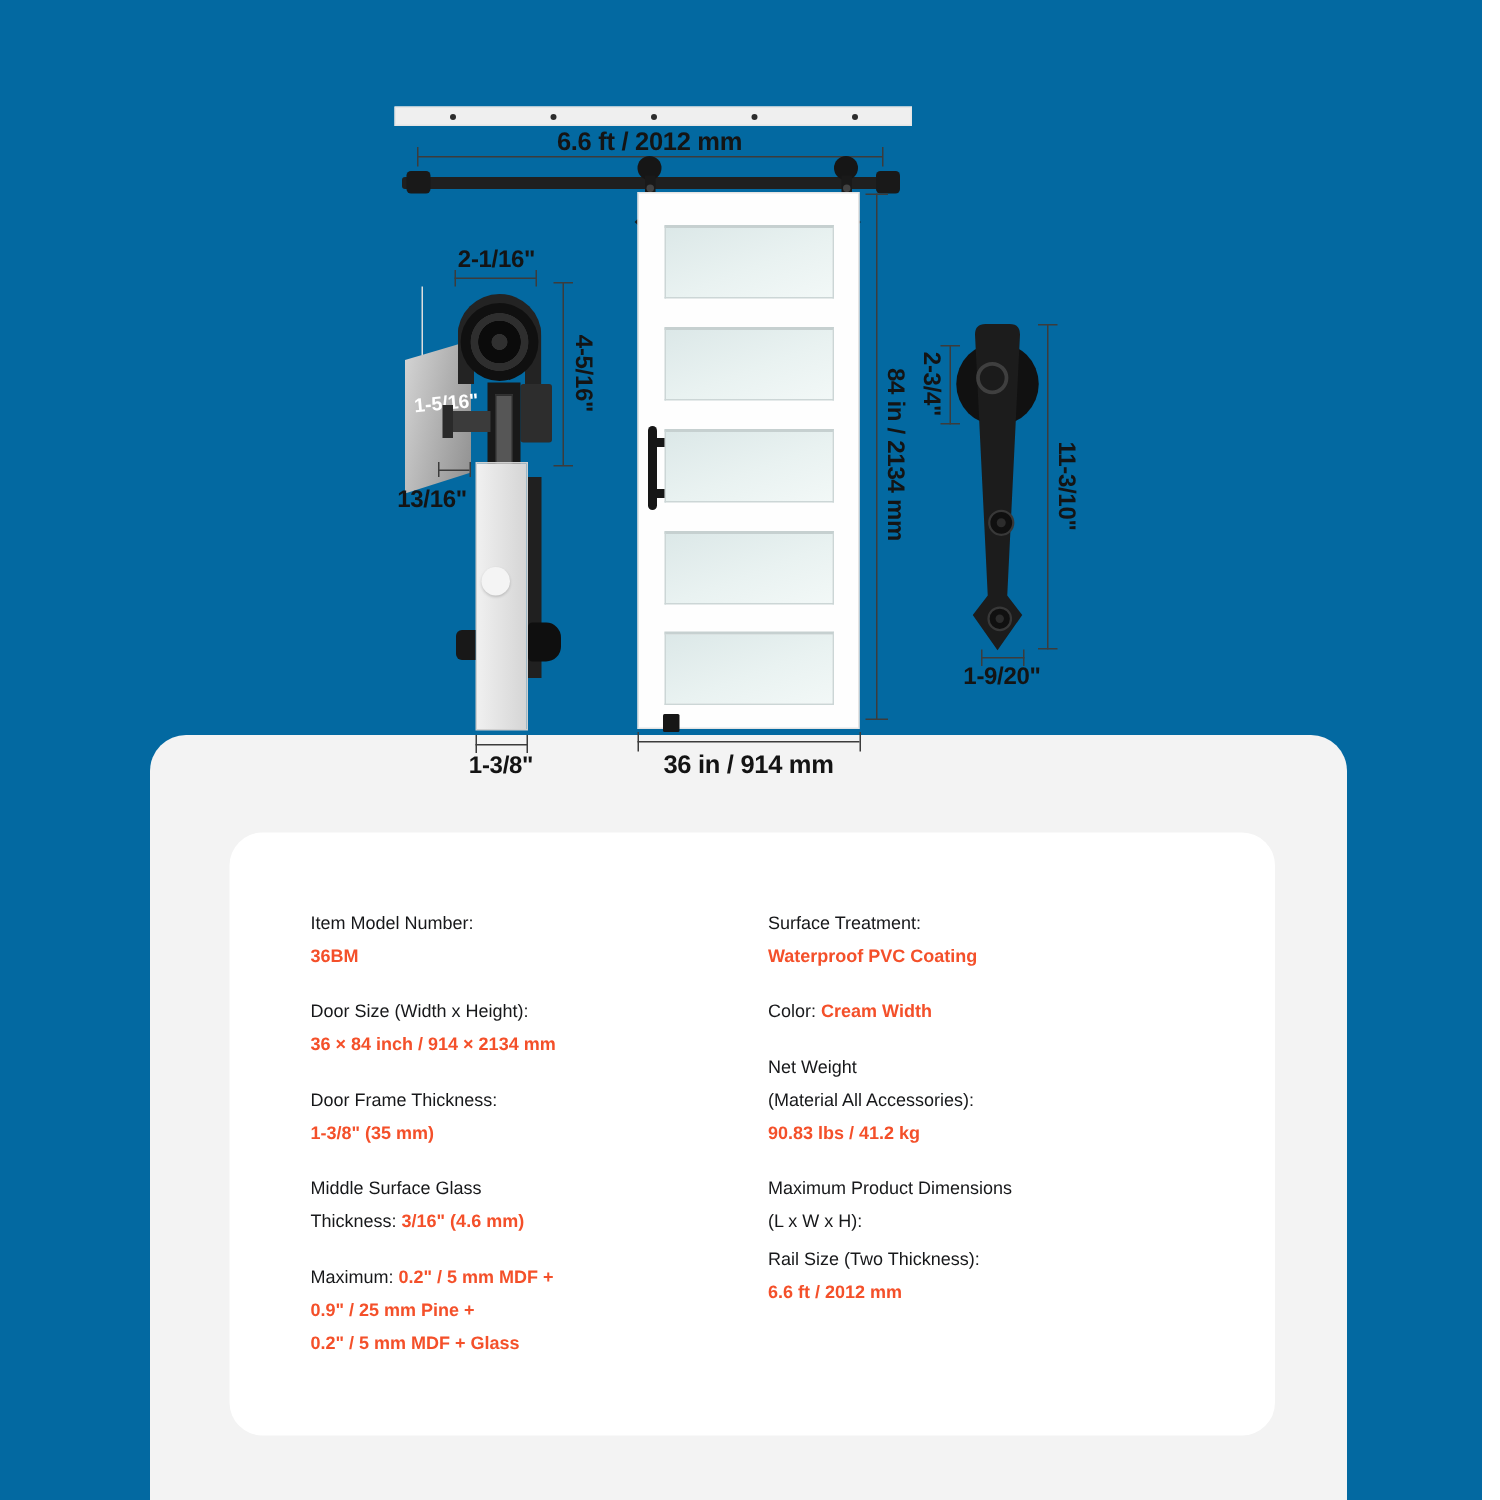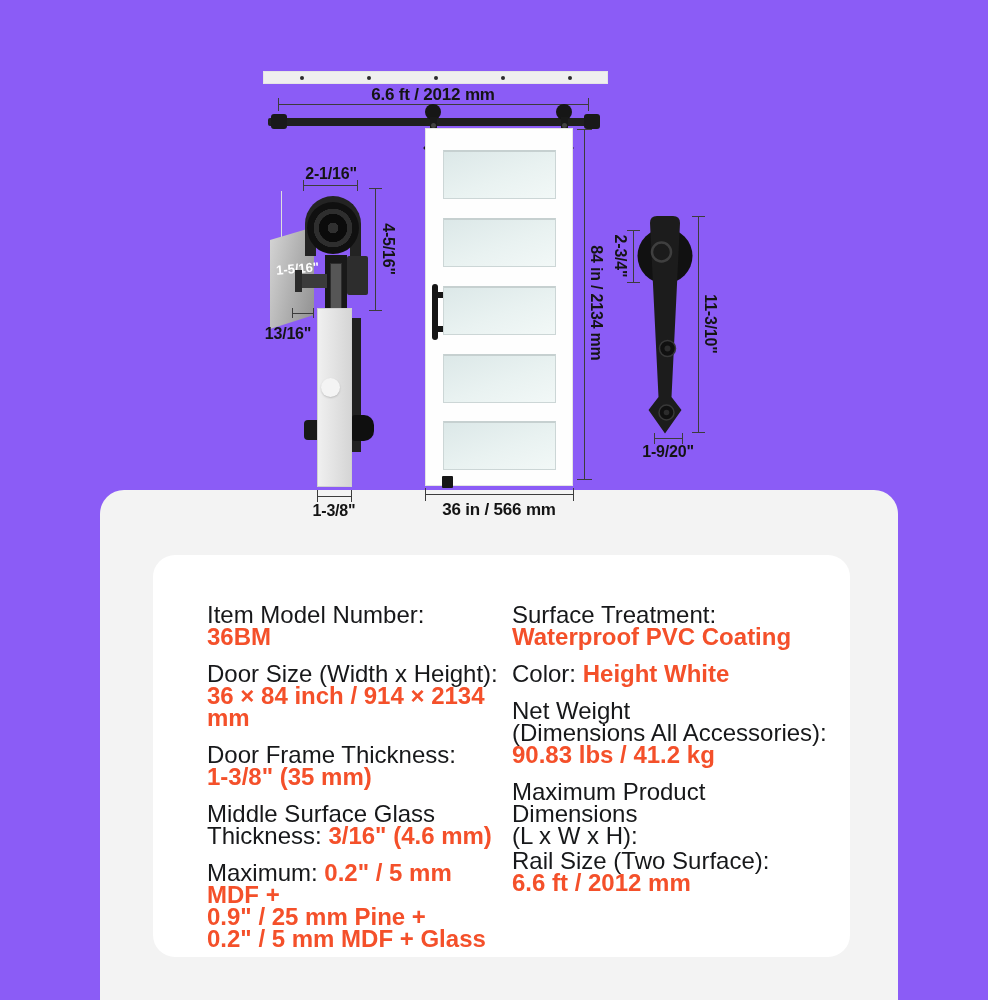--- a/index.html
+++ b/index.html
@@ -1,16 +1,16 @@
 <!DOCTYPE html>
 <html><head>
 <meta charset="utf-8">
 <style>
   html,body{margin:0;padding:0;background:#ffffff;}
-  .canvas{position:relative;width:988px;height:1000px;background:#8b5cf6;overflow:hidden;
+  .canvas{position:relative;width:988px;height:1000px;background:#0369a1;overflow:hidden;
           font-family:"Liberation Sans",sans-serif;color:#161616;}
   .abs{position:absolute;}
 
   
   .dimline-h{position:absolute;height:1px;background:#3c3c3c;}
   .dimline-v{position:absolute;width:1px;background:#3c3c3c;}
   .tick-v{position:absolute;width:1px;background:#3c3c3c;}
   .tick-h{position:absolute;height:1px;background:#3c3c3c;}
   .dim-label{position:absolute;font-weight:700;font-size:16px;color:#141414;
              white-space:nowrap;letter-spacing:-0.2px;}
@@ -51,21 +51,21 @@
         background:radial-gradient(circle,#303030 0 14%,#0b0b0b 15% 38%,#2e2e2e 39% 52%,
                    #101010 53% 72%,#262626 73% 84%,#0d0d0d 85% 100%);}
   .edge-bar{left:317px;top:308px;width:35px;height:179px;box-sizing:border-box;
         background:linear-gradient(90deg,#f0f0f0,#d5d5d5);border:1px solid #d0d0d0;}
 
   
   .gray-section{left:100px;top:490px;width:798px;height:510px;background:#f3f3f3;
                 border-radius:24px 24px 0 0;}
   .spec-card{left:153px;top:555px;width:697px;height:402px;background:#ffffff;border-radius:22px;}
   .spec-col{position:absolute;top:49px;}
-  .spec-block{font-size:24px;line-height:22px;margin-bottom:15px;}
+  .spec-block{font-size:12px;line-height:22px;margin-bottom:15px;}
   .spec-block.tight{margin-bottom:3px;}
   .spec-lbl{color:#17181a;font-weight:500;white-space:pre-line;}
   .spec-val{color:#f4502a;font-weight:700;white-space:pre-line;}
   .spec-block.stack .spec-val{display:block;}
 </style>
 </head>
 <body>
 
 <div class="canvas">
 
@@ -115,21 +115,21 @@
   </div>
 
   <div class="dimline-v" style="left:584px;top:129px;height:351px"></div>
   <div class="tick-h" style="left:577px;top:129px;width:15px"></div>
   <div class="tick-h" style="left:577px;top:479px;width:15px"></div>
   <div class="dim-label v" style="left:587px;top:303px;transform:translateY(-50%)">84 in / 2134 mm</div>
 
   <div class="dimline-h" style="left:425px;top:494px;width:148px"></div>
   <div class="tick-v" style="left:425px;top:488px;height:13px"></div>
   <div class="tick-v" style="left:573px;top:488px;height:13px"></div>
-  <div class="dim-label" style="left:499px;top:500px;transform:translateX(-50%);font-size:17px">36 in / 566 mm</div>
+  <div class="dim-label" style="left:499px;top:500px;transform:translateX(-50%);font-size:17px">36 in / 914 mm</div>
 
   <div>
     <div class="dim-label" style="left:331px;top:165px;transform:translateX(-50%)">2-1/16"</div>
     <div class="dimline-h" style="left:303px;top:185px;width:55px"></div>
     <div class="tick-v" style="left:303px;top:180px;height:11px"></div>
     <div class="tick-v" style="left:357px;top:180px;height:11px"></div>
 
     <div class="dimline-v" style="left:281px;top:191px;height:46px;background:#dedede"></div>
 
     <div class="abs plate"></div>
@@ -220,31 +220,31 @@
       </div>
     </div>
 
     <div class="spec-col" style="left:359px;width:325px">
       <div class="spec-block stack">
         <span class="spec-lbl">Surface Treatment:</span>
         <span class="spec-val">Waterproof PVC Coating</span>
       </div>
       <div class="spec-block inline">
         <span class="spec-lbl">Color:</span>
-        <span class="spec-val">Height White</span>
+        <span class="spec-val">Cream Width</span>
       </div>
       <div class="spec-block stack">
         <span class="spec-lbl">Net Weight
-(Dimensions All Accessories):</span>
+(Material All Accessories):</span>
         <span class="spec-val">90.83 lbs / 41.2 kg</span>
       </div>
       <div class="spec-block stack tight">
         <span class="spec-lbl">Maximum Product Dimensions
 (L x W x H):</span>
       </div>
       <div class="spec-block stack tight">
-        <span class="spec-lbl">Rail Size (Two Surface):</span>
+        <span class="spec-lbl">Rail Size (Two Thickness):</span>
         <span class="spec-val">6.6 ft / 2012 mm</span>
       </div>
     </div>
 
   </div>
 </div>
 
 </body></html>

